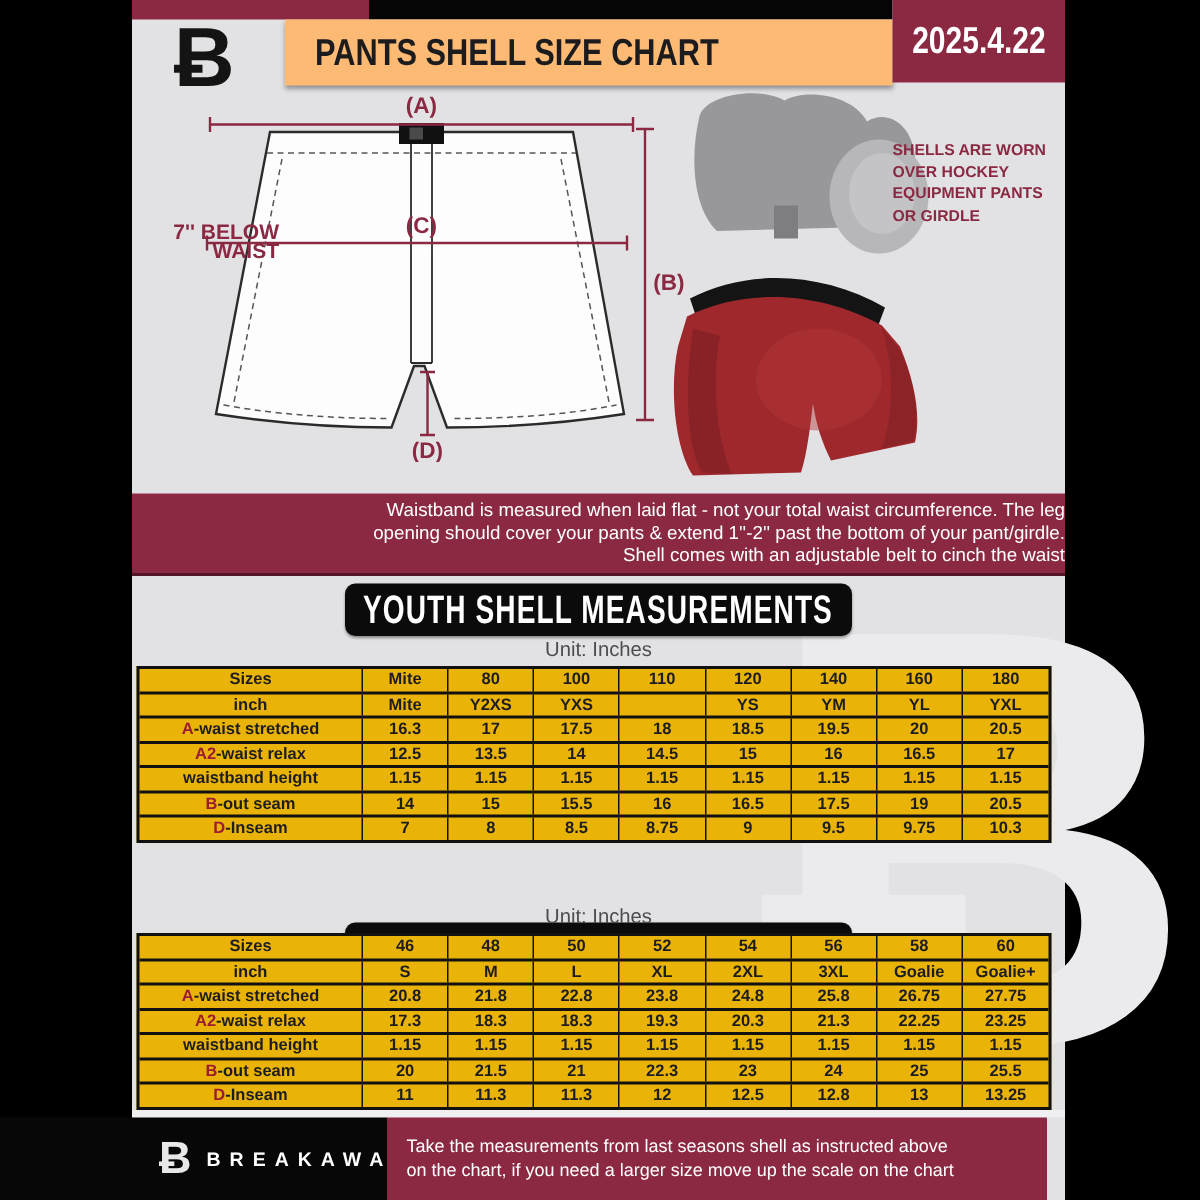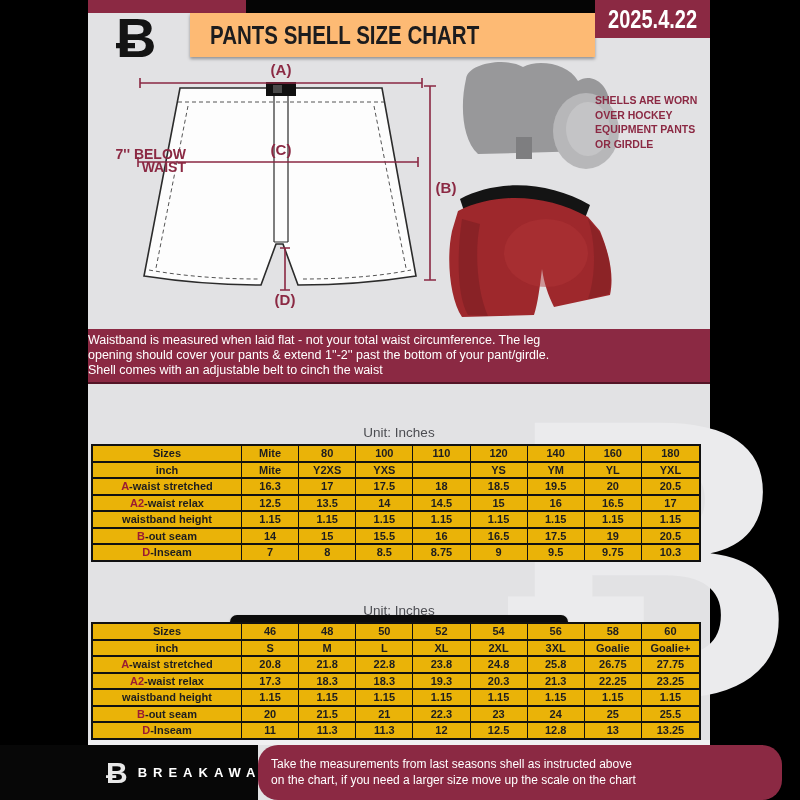--- a/index.html
+++ b/index.html
@@ -14,39 +14,39 @@
 
   
   .stripe{position:absolute;top:0;height:13px;z-index:2;}
   .stripe-left{left:0;width:158px;background:#8b2943;}
   .stripe-mid{left:158px;width:349px;background:#050505;}
   .title-bar{position:absolute;left:102px;top:13px;width:405px;height:44px;background:#fdba74;
              box-shadow:0 2px 3px rgba(0,0,0,.35);display:flex;align-items:center;z-index:2;}
   .title-bar .t{font-size:25px;font-weight:bold;color:#1c1c1e;letter-spacing:0;
                 transform:scaleX(.82);transform-origin:left center;display:inline-block;
                 margin-left:20px;white-space:nowrap;}
-  .date-box{position:absolute;left:507px;top:0;width:115px;height:38px;background:#8b2943;
+  .date-box{position:absolute;left:507px;top:0;width:115px;height:55px;background:#8b2943;
             display:flex;align-items:center;justify-content:center;z-index:2;}
   .date-box .t{font-size:25px;font-weight:bold;color:#fff;transform:scaleX(.8);
                display:inline-block;white-space:nowrap;}
   .logo-mark{position:absolute;left:28px;top:10px;font-size:56px;font-weight:bold;color:#141414;
              z-index:2;line-height:1;}
 
   
   .diagram-svg{position:absolute;left:40px;top:58px;z-index:1;}
   .waist-note{position:absolute;left:16px;top:148px;width:82px;text-align:right;
               color:#8b2943;font-size:14px;font-weight:bold;line-height:13px;z-index:2;}
   .photo-svg{position:absolute;left:350px;top:57px;z-index:1;}
   .photo-caption{position:absolute;left:507px;top:93px;width:115px;color:#8b2943;
                  font-size:10.5px;font-weight:bold;line-height:14.5px;z-index:2;}
 
   
   .notice{position:absolute;left:0;top:329px;width:622px;height:53px;background:#8b2943;
           border-bottom:2px solid rgba(40,5,15,.55);display:flex;flex-direction:column;
-          align-items:flex-start;justify-content:center;z-index:2;}
+          align-items:flex-end;justify-content:center;z-index:2;}
   .notice div{color:#fff;font-size:12.5px;line-height:15.2px;white-space:nowrap;}
 
   
   .section-head{position:absolute;left:50%;transform:translateX(-50%);width:338px;height:35px;
                 background:#0b0b0b;border-radius:7px;display:flex;align-items:center;
                 justify-content:center;z-index:2;box-shadow:0 1px 2px rgba(0,0,0,.4);}
   .section-head .t{color:#fff;font-size:26px;font-weight:bold;letter-spacing:1px;
                    transform:scale(.72,1.02);display:inline-block;white-space:nowrap;}
   .head-youth{top:389px;}
   .head-adult{top:567px;margin-top:48px;}
@@ -67,23 +67,23 @@
          white-space:nowrap;overflow:hidden;}
   .tcell:last-child{border-right:none;}
   .maroon{color:#9b1b33;}
 
   
   .footer-black{position:absolute;left:0;top:745px;width:258px;height:55px;background:#070707;
                 display:flex;align-items:center;z-index:4;}
   .footer-logo{color:#e8e8e8;font-size:30px;font-weight:bold;margin-left:106px;line-height:1;}
   .footer-brand{color:#fff;font-size:13px;font-weight:bold;letter-spacing:6px;margin-left:10px;
                 white-space:nowrap;}
-  .footer-maroon{position:absolute;left:258px;top:745px;width:524px;height:55px;background:#8b2943;
+  .footer-maroon{position:absolute;left:258px;top:745px;width:440px;height:55px;background:#8b2943;
                  display:flex;flex-direction:column;justify-content:center;padding-left:13px;
-                 box-sizing:border-box;z-index:4;border-radius:20px;}
+                 box-sizing:border-box;z-index:4;}
   .footer-maroon div{color:#fff;font-size:12px;line-height:15.8px;white-space:nowrap;}
 </style>
 </head>
 <body>
 
 <div class="page">
   <div class="content">
 
     <div class="watermark">Ƀ</div>
 
@@ -148,20 +148,23 @@
       <div>EQUIPMENT PANTS</div>
       <div>OR GIRDLE</div>
     </div>
 
     <div class="notice">
       <div>Waistband is measured when laid flat - not your total waist circumference. The leg</div>
       <div>opening should cover your pants &amp; extend 1''-2'' past the bottom of your pant/girdle.</div>
       <div>Shell comes with an adjustable belt to cinch the waist</div>
     </div>
 
+    <div class="section-head head-youth">
+      <span class="t">YOUTH SHELL MEASUREMENTS</span>
+    </div>
     <div class="unit unit-youth">Unit: Inches</div>
     <div class="size-table table-youth">
         <div class="trow">
           <div class="tcell">Sizes</div>
           <div class="tcell">Mite</div>
           <div class="tcell">80</div>
           <div class="tcell">100</div>
           <div class="tcell">110</div>
           <div class="tcell">120</div>
           <div class="tcell">140</div>

